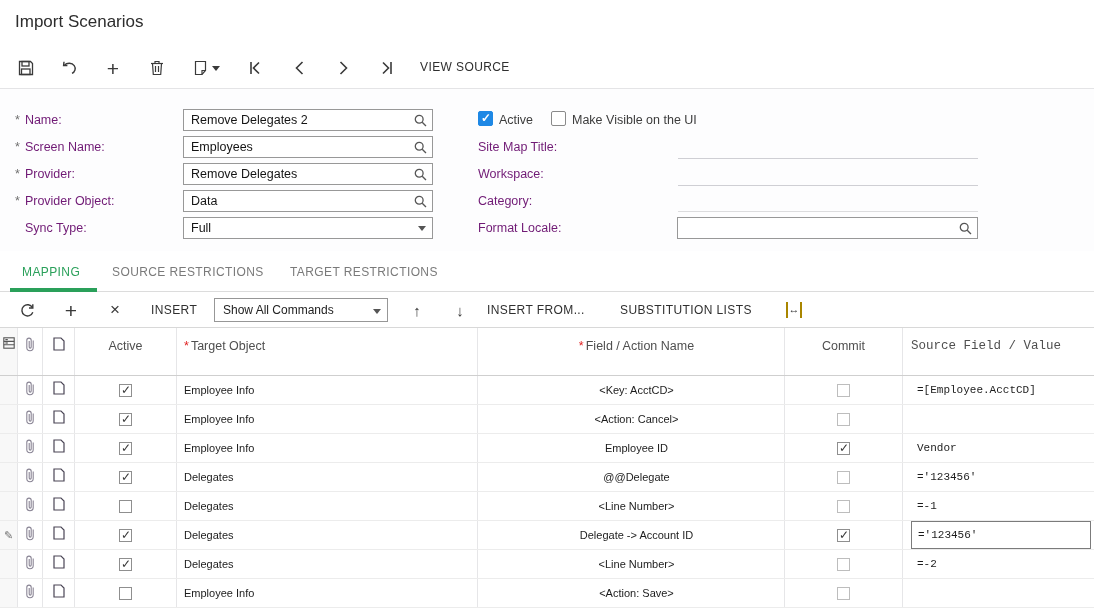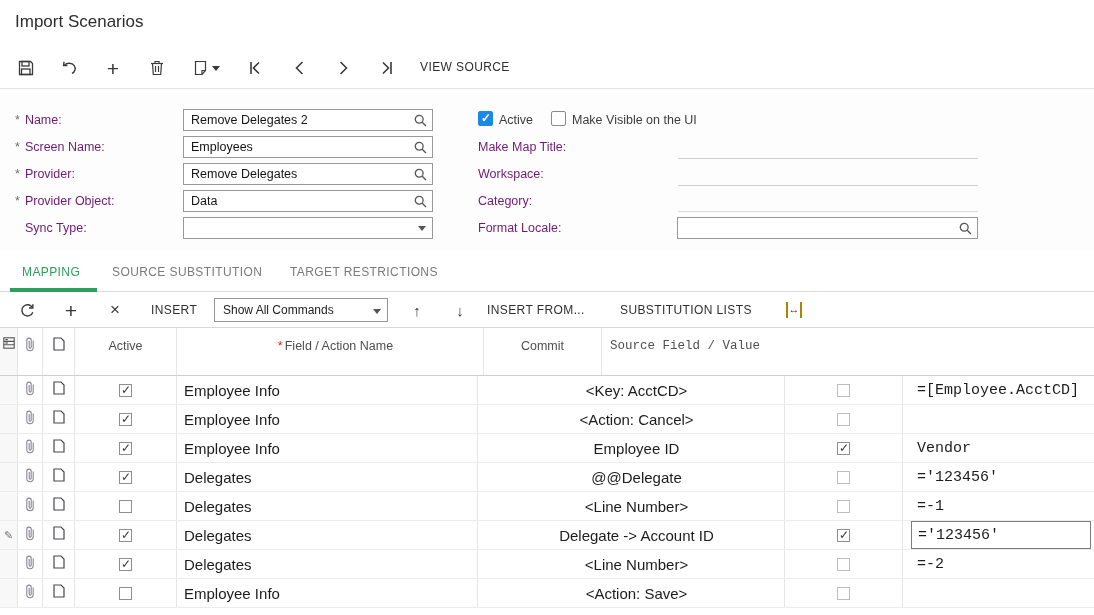--- a/index.html
+++ b/index.html
@@ -67,21 +67,21 @@
   .c3{width:32px; justify-content:center;}
   .c4{width:102px; justify-content:center;}
   .c5{width:301px; padding-left:7px;}
   .c6{width:307px; padding-left:11px;justify-content:center;}
   .c7{width:118px; justify-content:center;}
   .c8{width:191px; padding-left:8px;}
   .hrow .c { align-items:flex-start; padding-top:11px; font-size:12.5px; color:#4f4f4f; }
   .hrow .c4, .hrow .c7 { justify-content:center; }
   .hrow .c1,.hrow .c2,.hrow .c3 { padding-top:9px; }
   .hreq::before { content:"*"; color:#e02020; margin-right:2px; }
-  .cell-text { font-size:15px; color:#1c1c1c; white-space:nowrap; }
+  .cell-text { font-size:11px; color:#1c1c1c; white-space:nowrap; }
   .row .cb { border-color:#8f8f8f; }
   .row .c7 .cb { border-color:#bdbdbd; }
   .row .c7 .cb.checked { border-color:#8f8f8f; }
   .src-wrap { width:100%; height:100%; display:flex; align-items:center; }
   .src-wrap.editing { border:1px solid #7b7b7b; background:#fff; margin-right:3px; }
   .pencil { font-size:11px; color:#777; display:none; }
   .row .c1.editing .pencil { display:block; }
 </style>
 </head>
 <body>
@@ -193,49 +193,50 @@
           </svg></span>
     </div>
     <div class="input-box" style="left:183px;top:101px;width:250px">
       <span class="val">Data</span>
       <span class="lens"><svg width="13" height="13" viewBox="0 0 13 13" fill="none" stroke="#555" stroke-width="1.3">
             <circle cx="5.2" cy="5.2" r="3.9"></circle>
             <path d="M8.2 8.2 L12 12"></path>
           </svg></span>
     </div>
     <div class="input-box" style="left:183px;top:128px;width:250px">
+      <span class="val">Full</span>
       <span class="caret"></span>
     </div>
 
     <div class="abs" style="left:478px;top:22px">
       <span class="cb blue checked"></span><span class="cb-label">Active</span>
     </div>
     <div class="abs" style="left:551px;top:22px">
       <span class="cb blue"></span><span class="cb-label">Make Visible on the UI</span>
     </div>
 
-    <div class="flabel" style="left:478px;top:51px">Make Map Title:</div>
+    <div class="flabel" style="left:478px;top:51px">Site Map Title:</div>
     <div class="underline-field" style="left:678px;top:69px;width:300px"></div>
     <div class="flabel" style="left:478px;top:78px">Workspace:</div>
     <div class="underline-field" style="left:678px;top:96px;width:300px"></div>
     <div class="flabel" style="left:478px;top:105px">Category:</div>
     <div class="underline-field" style="left:678px;top:122px;width:300px;background:#dcdcde"></div>
     <div class="flabel" style="left:478px;top:132px">Format Locale:</div>
     <div class="input-box" style="left:677px;top:128px;width:301px">
       <span class="val"></span>
       <span class="lens"><svg width="13" height="13" viewBox="0 0 13 13" fill="none" stroke="#555" stroke-width="1.3">
             <circle cx="5.2" cy="5.2" r="3.9"></circle>
             <path d="M8.2 8.2 L12 12"></path>
           </svg></span>
     </div>
   </div>
 
   <div id="tabbar" class="abs">
     <div class="tab active" style="left:22px">MAPPING</div>
-    <div class="tab" style="left:112px">SOURCE SUBSTITUTION</div>
+    <div class="tab" style="left:112px">SOURCE RESTRICTIONS</div>
     <div class="tab" style="left:290px">TARGET RESTRICTIONS</div>
     <div id="tab-underline"></div>
   </div>
 
   <div id="grid-toolbar" class="abs">
     <div class="tbtn" style="left:13px">
       <span>
           <svg width="15" height="15" viewBox="0 0 15 15" fill="none" stroke="#3a3a3a" stroke-width="1.4">
             <path d="M12.8 9.2 A5.6 5.6 0 1 1 12.4 4.6"></path>
             <path d="M12.8 1.2 L12.8 5 L9 5" fill="none"></path>
@@ -280,20 +281,23 @@
             </svg></span>
       </div>
       <div class="c c3">
         <span><svg width="12" height="14" viewBox="0 0 12 14" fill="none" stroke="#4a4555" stroke-width="1.2">
               <path d="M1 1 h7 l3 3 v9 h-10 z"></path>
             </svg></span>
       </div>
       <div class="c c4">
           <span>Active</span>
         </div>
+      <div class="c c5">
+          <span class="hreq">Target Object</span>
+        </div>
       <div class="c c6">
           <span class="hreq">Field / Action Name</span>
         </div>
       <div class="c c7">
           <span>Commit</span>
         </div>
       <div class="c c8">
           <span>Source Field / Value</span>
         </div>
     </div>

